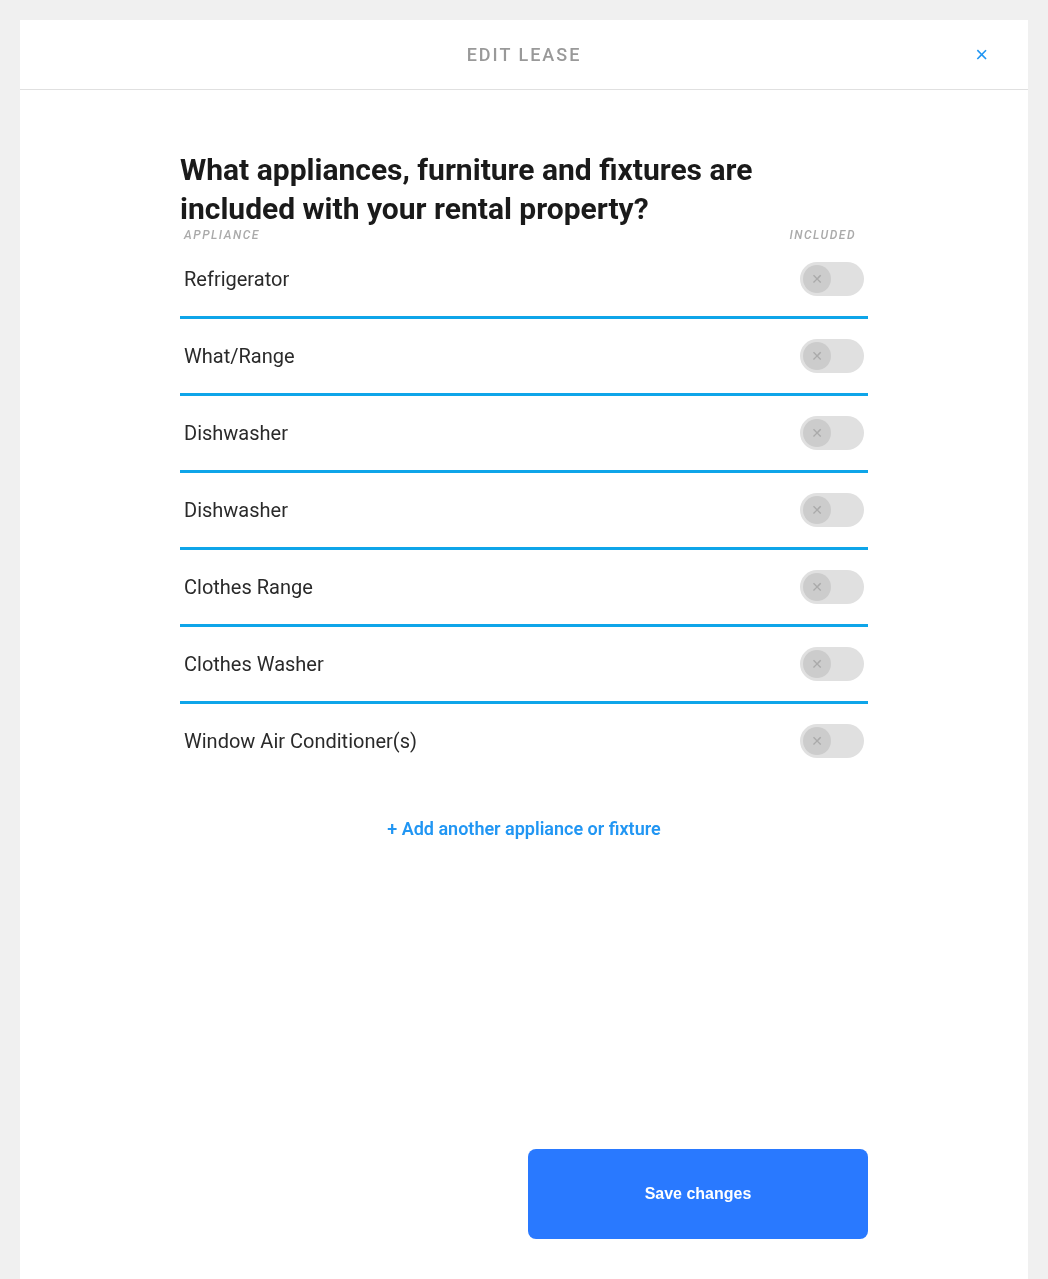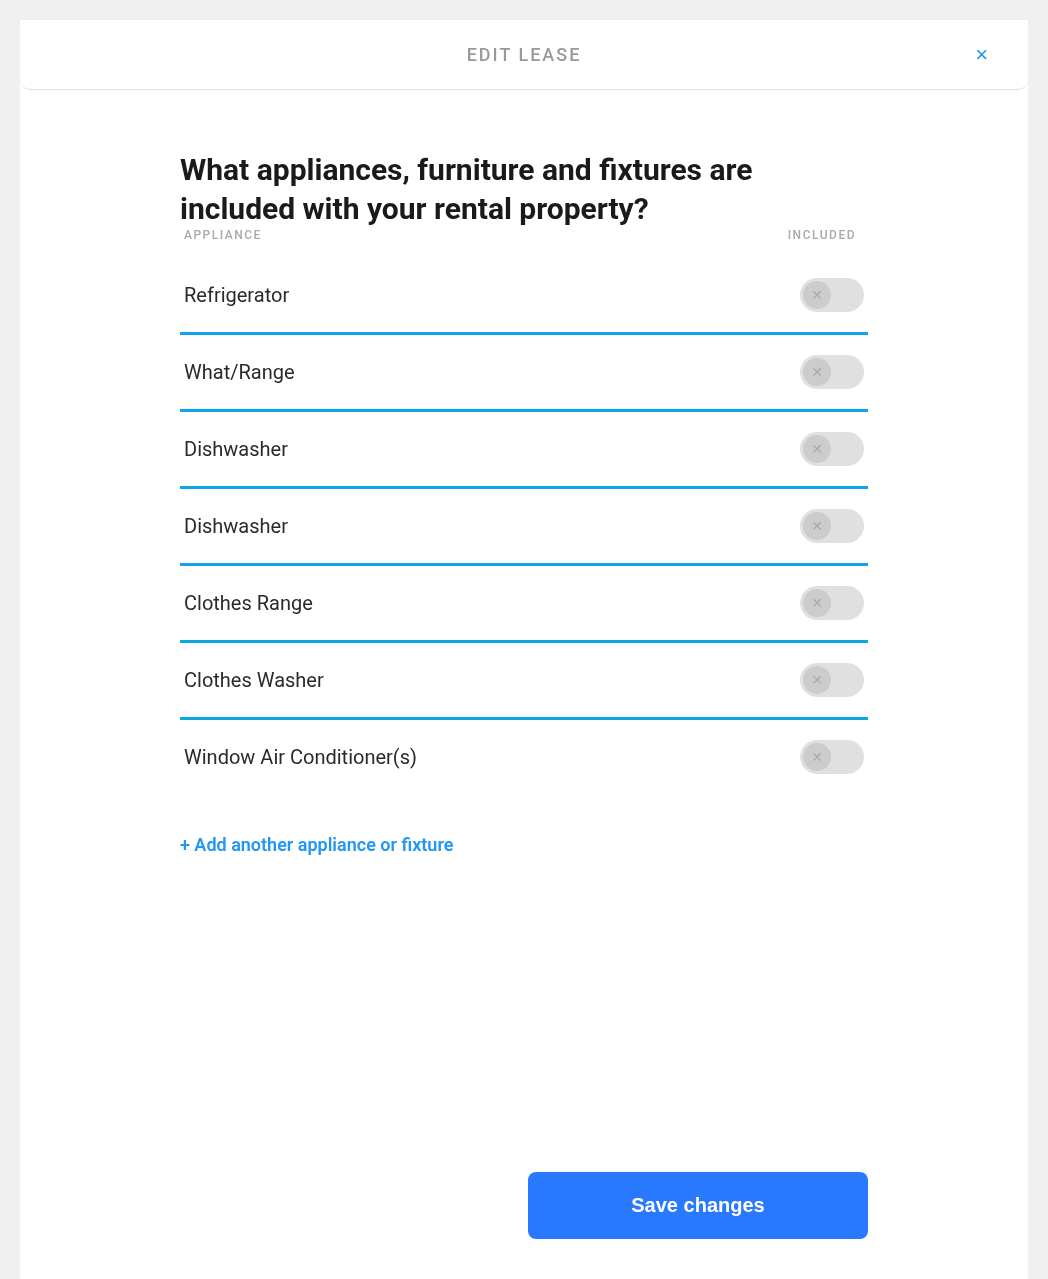--- a/index.html
+++ b/index.html
@@ -27,21 +27,20 @@
       flex-direction: column;
     }
 
     .modal-header {
       display: flex;
       justify-content: center;
       align-items: flex-end;
       padding: 24px 40px;
       border-bottom: 1px solid #e0e0e0;
       position: relative;
-      border-radius: 10px;
     }
 
     .modal-title {
       font-size: 18px;
       font-weight: 500;
       color: #999999;
       letter-spacing: 2px;
       text-transform: uppercase;
     }
 
@@ -68,22 +67,22 @@
       font-size: 30px;
       font-weight: 700;
       color: #1a1a1a;
       line-height: 1.3;
     }
 
     .table-header {
       display: flex;
       justify-content: space-between;
       align-items: center;
-      margin-bottom: 16px;
       padding: 0 4px;
+      font-style: italic;
     }
 
     .table-header-appliance {
       font-size: 12px;
       font-weight: 500;
       color: #aaaaaa;
       letter-spacing: 1.5px;
       text-transform: uppercase;
     }
 
@@ -165,42 +164,43 @@
       background-color: #2196F3;
     }
 
     .toggle-switch input:checked + .toggle-track .toggle-thumb {
       transform: translateX(30px);
       background-color: #ffffff;
     }
 
     .add-appliance-link {
       display: block;
+      text-align: center;
       margin-top: 40px;
       margin-bottom: 71px;
       font-size: 18px;
       color: #2196F3;
       font-weight: 600;
       cursor: pointer;
       text-decoration: none;
     }
 
     .modal-footer {
       display: flex;
       justify-content: flex-end;
       padding: 24px 160px 60px 160px;
     }
 
     .save-button {
       background-color: #2979FF;
       color: #ffffff;
       border: none;
       border-radius: 8px;
-      padding: 22px 60px;
-      font-size: 20px;
+      padding: 36px 60px;
+      font-size: 16px;
       font-weight: 600;
       cursor: pointer;
       min-width: 340px;
     }
   </style>
 </head>
 <body>
 
 <div class="modal">
 

